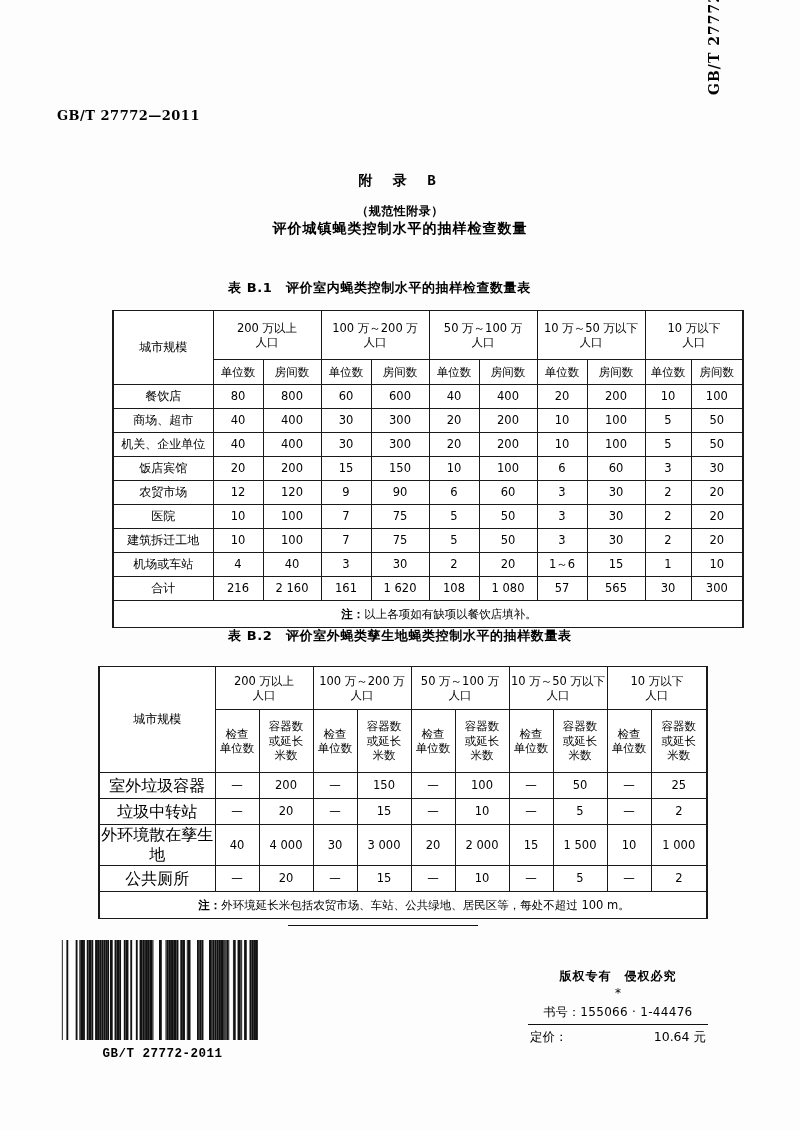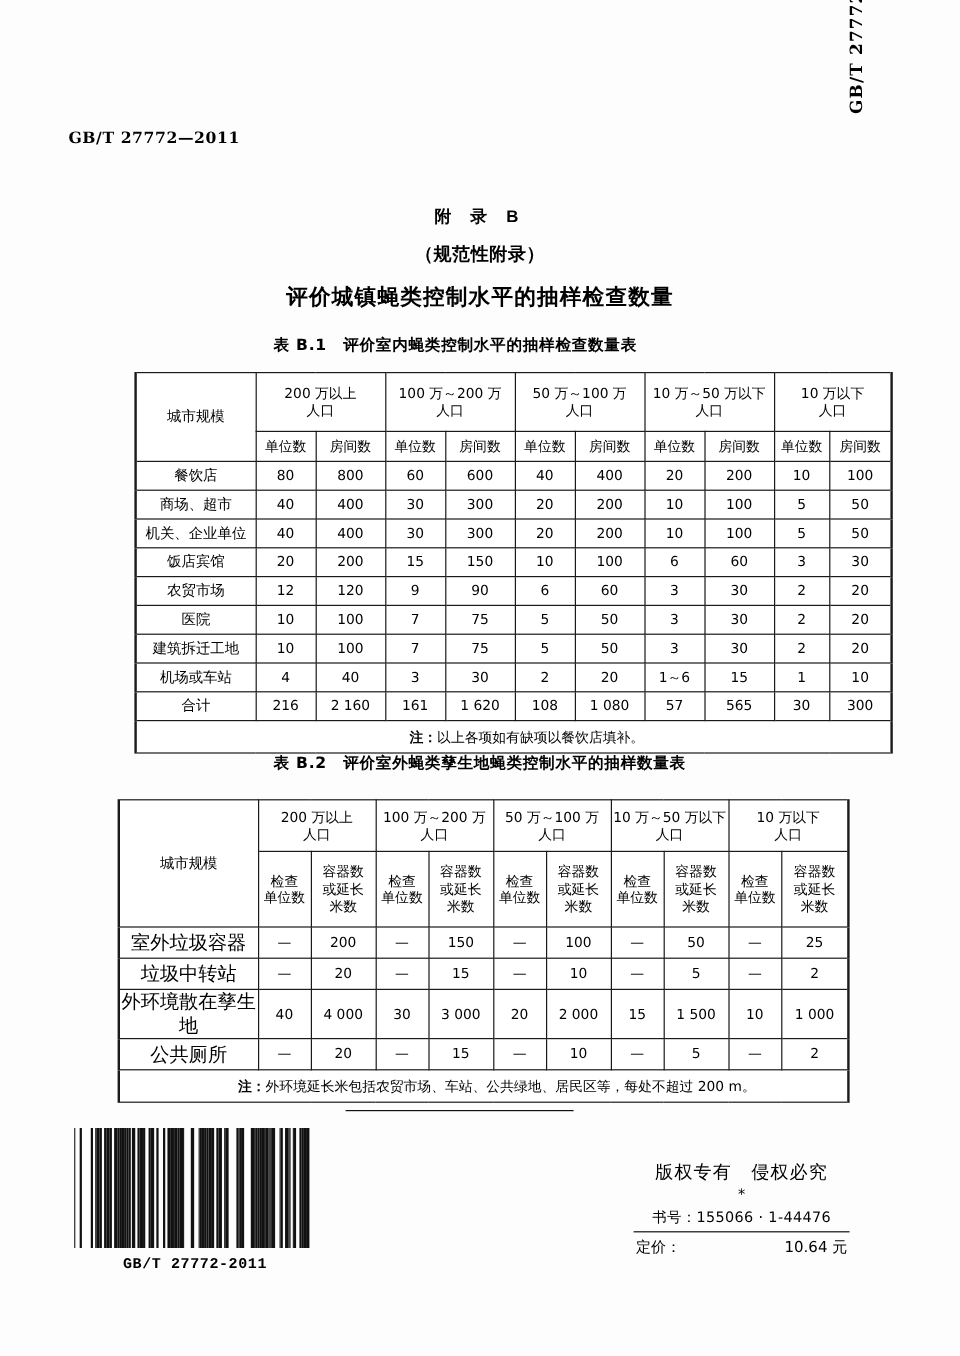--- a/index.html
+++ b/index.html
@@ -49,35 +49,34 @@
 
   
   .annex-block {
     position: absolute;
     left: 0;
     top: 172px;
     width: 800px;
     text-align: center;
   }
   .annex-title {
-    font-family: Liberation Sans, sans-serif;
+    font-family: Liberation Mono, monospace;
     font-weight: bold;
     font-size: 14px;
     letter-spacing: 6px;
     margin-bottom: 13px;
   }
   .annex-sub {
     font-weight: bold;
-    font-size: 15px;
-    margin-bottom: 13px;
+    font-size: 12px;
     letter-spacing: 0.5px;
   }
   .annex-desc {
     font-weight: bold;
-    font-size: 18px;
+    font-size: 14px;
     letter-spacing: 1px;
   }
 
   
   .table-caption {
     position: absolute;
     font-weight: bold;
     font-size: 13px;
     letter-spacing: 0.6px;
     white-space: nowrap;
@@ -160,24 +159,24 @@
   
   .colophon {
     position: absolute;
     left: 528px;
     top: 968px;
     width: 180px;
     text-align: center;
     font-size: 12px;
   }
   .colophon .rights {
-    font-weight: normal;
+    font-weight: bold;
     letter-spacing: 1px;
     margin-bottom: 4px;
-    font-size: 15px;
+    font-size: 12px;
   }
   .colophon .star {
     font-size: 12px;
     margin-bottom: 5px;
     line-height: 0.8;
   }
   .colophon .isbn {
     border-bottom: 1.2px solid #111;
     padding-bottom: 3px;
     font-size: 12px;
@@ -539,21 +538,21 @@
           <td>—</td>
           <td>15</td>
           <td>—</td>
           <td>10</td>
           <td>—</td>
           <td>5</td>
           <td>—</td>
           <td class="outer-r">2</td>
         </tr>
         <tr>
-          <td class="note-cell outer-l outer-r" colspan="11"><span class="note-key">注：</span><span>外环境延长米包括农贸市场、车站、公共绿地、居民区等，每处不超过 200 m。</span></td>
+          <td class="note-cell outer-l outer-r" colspan="11"><span class="note-key">注：</span><span>外环境延长米包括农贸市场、车站、公共绿地、居民区等，每处不超过 100 m。</span></td>
         </tr>
       </tbody>
   </table>
 
   <div class="mid-rule"></div>
 
   <div class="barcode-wrap">
     <svg class="barcode" id="barcode-svg" viewBox="0 0 205 100" preserveAspectRatio="none">
         <rect x="1.85" y="0" width="0.90" height="100" fill="#111"></rect>
         <rect x="6.40" y="0" width="1.85" height="100" fill="#111"></rect>

